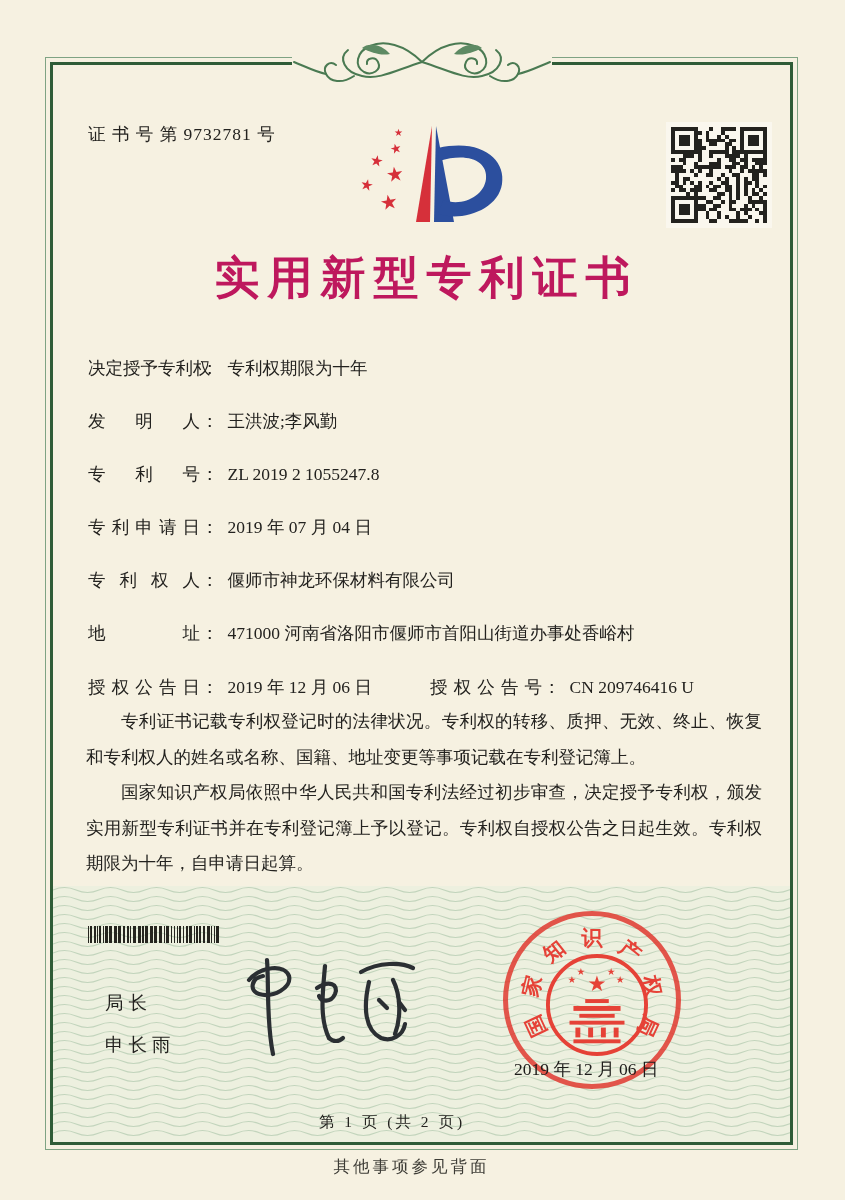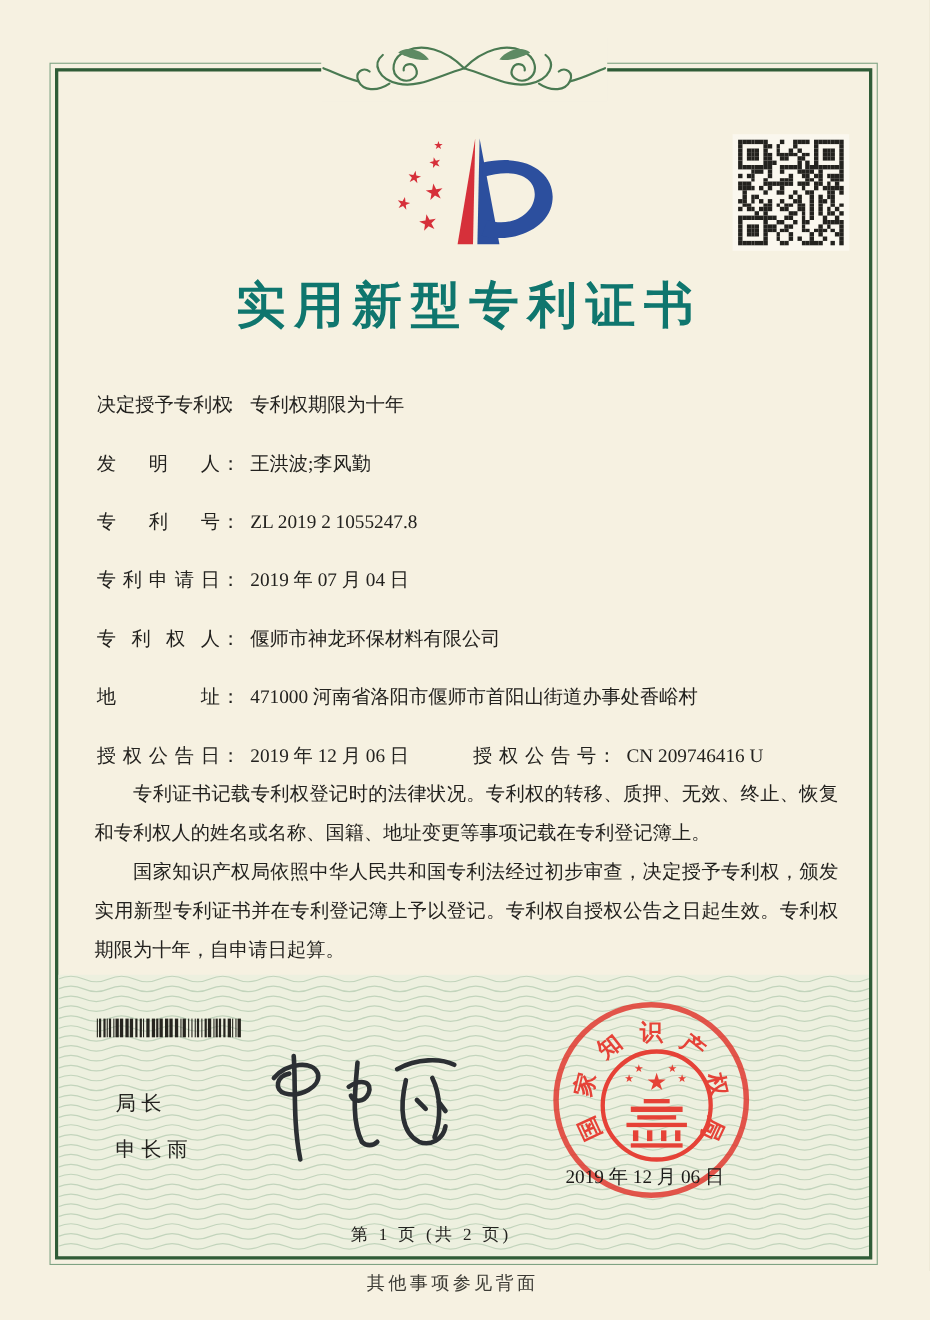--- a/index.html
+++ b/index.html
@@ -18,21 +18,21 @@
   
   .logo{position:absolute;left:346px;top:118px;width:182px;height:112px;}
   .logo .star{position:absolute;color:#d6303a;font-family:"DejaVu Sans",sans-serif;line-height:1;}
   
   .qr-wrap{position:absolute;left:666px;top:122px;padding:5px;background:#faf7ee;}
   .qr{display:grid;grid-template-columns:repeat(25,1fr);grid-template-rows:repeat(25,1fr);
       width:96px;height:96px;background:#faf7ee;}
   .qr i{display:block;}
   .qr i.b{background:#23221e;}
   .title{position:absolute;left:0;top:248px;width:845px;margin:0;text-align:center;
-         font-size:45px;font-weight:700;letter-spacing:8px;text-indent:8px;color:#0f766e;}
+         font-size:45px;font-weight:700;letter-spacing:8px;text-indent:8px;color:#be185d;}
   
   .fields{position:absolute;left:88px;top:356px;width:680px;font-size:17.5px;}
   .frow{position:absolute;left:0;white-space:nowrap;}
   .f-label{display:inline-block;width:112px;text-align:justify;text-align-last:justify;vertical-align:top;}
   .colon{margin:0 9px 0 1px;}
   .grant2{position:absolute;left:342px;top:0;white-space:nowrap;}
   
   .body-text{position:absolute;left:86px;top:704px;width:676px;font-size:17.5px;line-height:35.5px;
              text-align:justify;}
   .body-text p{margin:0;text-indent:2em;}
@@ -95,20 +95,21 @@
   <div class="corner-orn right">
     <svg width="95" height="115" viewBox="0 0 95 115">
       <path class="orn-stroke" d="M8,112 C6,84 12,62 30,52 C48,42 54,26 44,14 C36,4 20,4 16,16 C12,28 24,36 34,30"></path>
       <path class="orn-stroke" d="M10,112 C24,92 44,84 64,86 C76,87 84,94 88,104"></path>
       <path class="orn-fill" d="M30,52 C38,44 50,44 56,50 C48,56 38,56 30,52 Z"></path>
       <path class="orn-stroke" d="M16,16 C8,24 6,36 12,44"></path>
       <path class="orn-stroke" d="M4,110 C30,102 62,104 92,110"></path>
     </svg>
   </div>
 
+  <div class="cert-no">证 书 号 第 9732781 号</div>
 
   <div class="logo">
     <svg width="182" height="112" viewBox="0 0 182 112">
       <polygon points="86,8 70,104 84,104" fill="#d6303a"></polygon>
       <polygon points="90,8 88,104 108,104" fill="#2c4f9e"></polygon>
       <path d="M92,30 C136,20 160,42 156,66 C152,92 116,104 92,96 L97,82 C117,89 138,78 140,61 C142,43 122,34 93,43 Z" fill="#2c4f9e"></path>
     </svg>
     <span class="star" style="left:48px;top:10px;font-size:10px;">★</span>
     <span class="star" style="left:44px;top:24px;font-size:13px;transform:rotate(-14deg);">★</span>
     <span class="star" style="left:24px;top:36px;font-size:15px;transform:rotate(10deg);">★</span>

